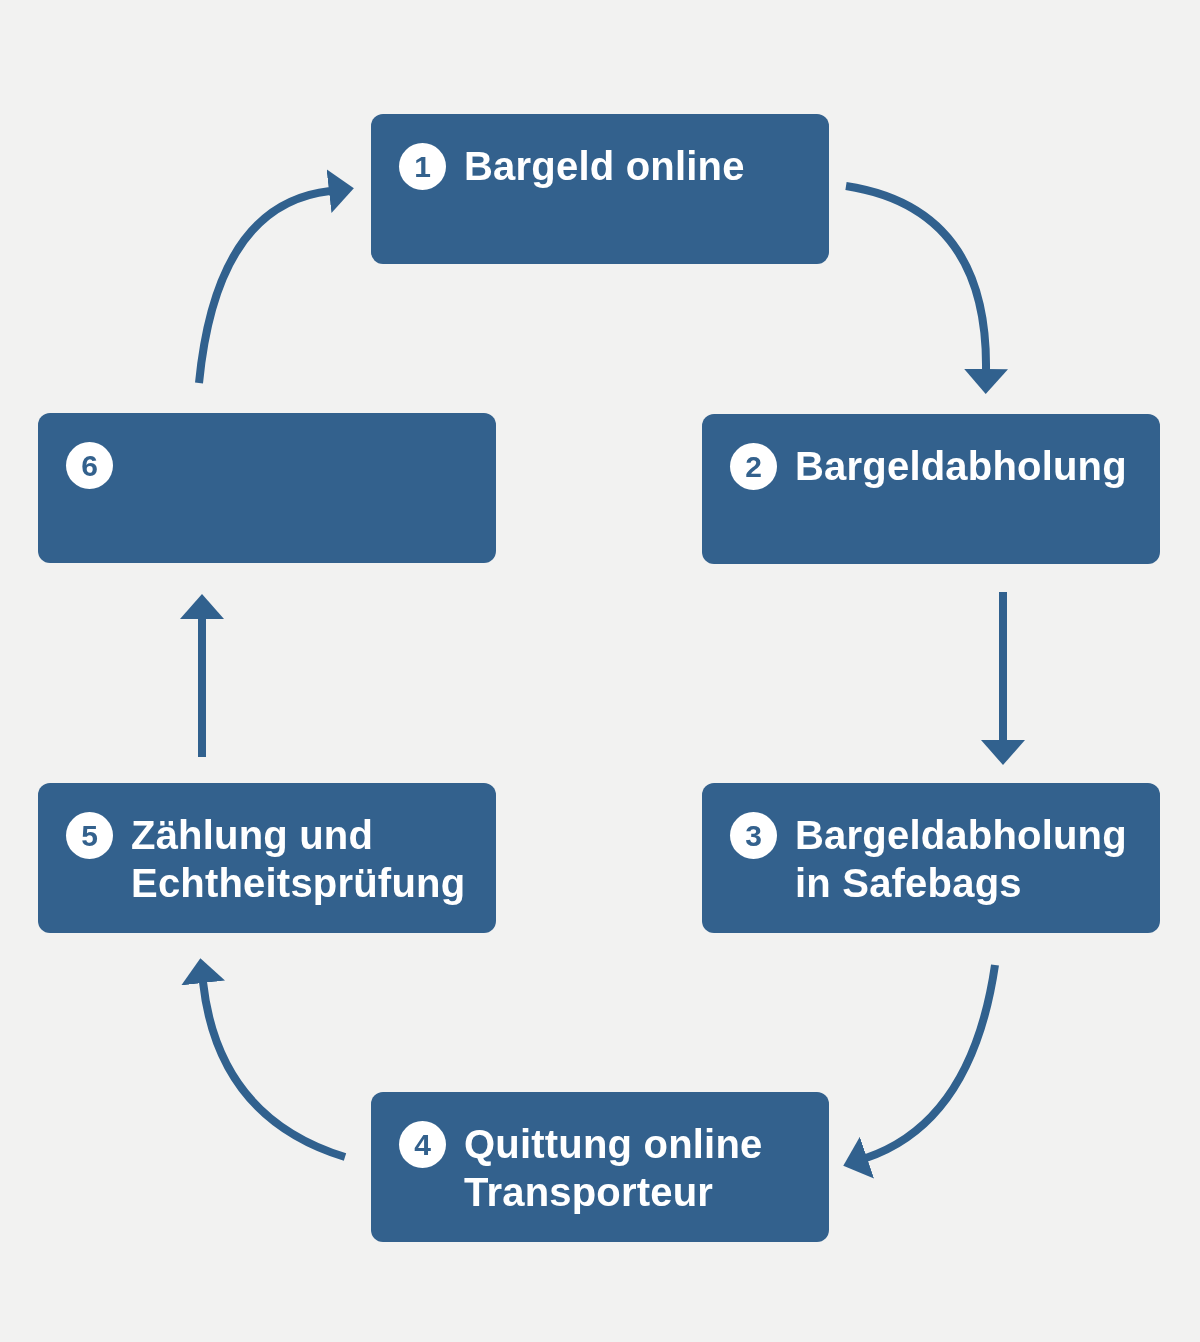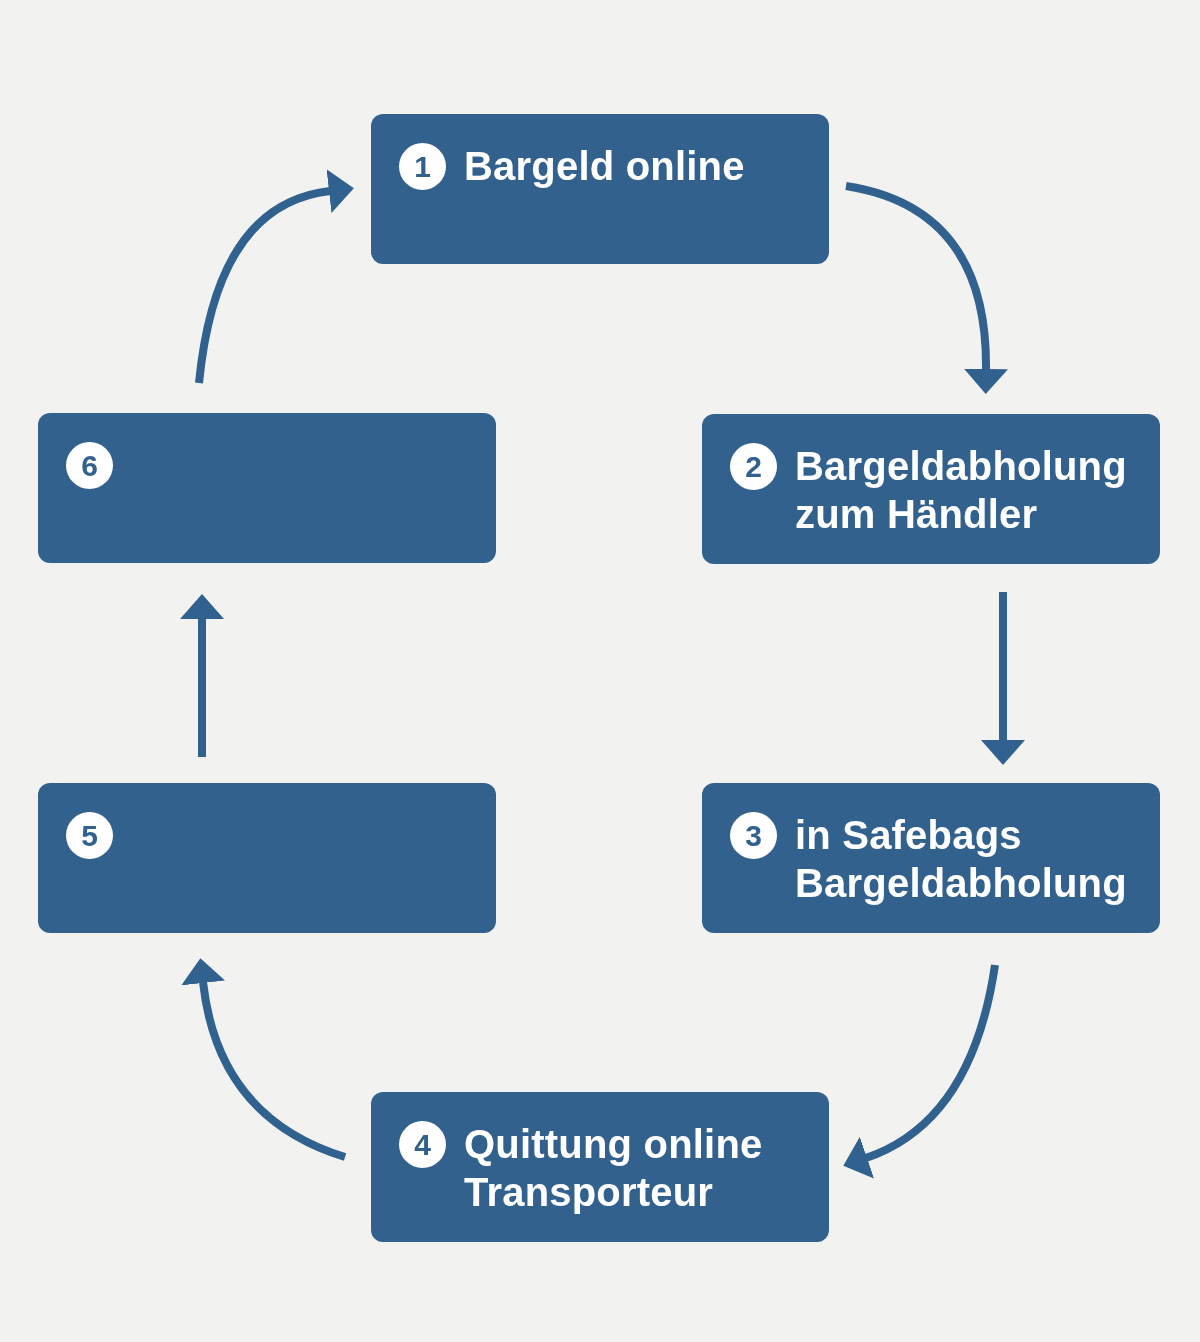--- a/index.html
+++ b/index.html
@@ -94,41 +94,44 @@
     <div class="badge">1</div>
     <div class="label">
       <span>Bargeld online</span>
     </div>
   </div>
 
   <div class="step pos-2">
     <div class="badge">2</div>
     <div class="label">
       <span>Bargeldabholung</span>
-      <span>zum Händler</span>
     </div>
   </div>
 
   <div class="step pos-3">
     <div class="badge">3</div>
     <div class="label">
+      <span>Bargeldabholung</span>
       <span>in Safebags</span>
-      <span>Bargeldabholung</span>
     </div>
   </div>
 
   <div class="step pos-4">
     <div class="badge">4</div>
     <div class="label">
       <span>Quittung online</span>
       <span>Transporteur</span>
     </div>
   </div>
 
   <div class="step pos-5">
     <div class="badge">5</div>
+    <div class="label">
+      <span>Zählung und</span>
+      <span>Echtheitsprüfung</span>
+    </div>
   </div>
 
   <div class="step pos-6">
     <div class="badge">6</div>
   </div>
 
 </div>
 
 </body></html>

